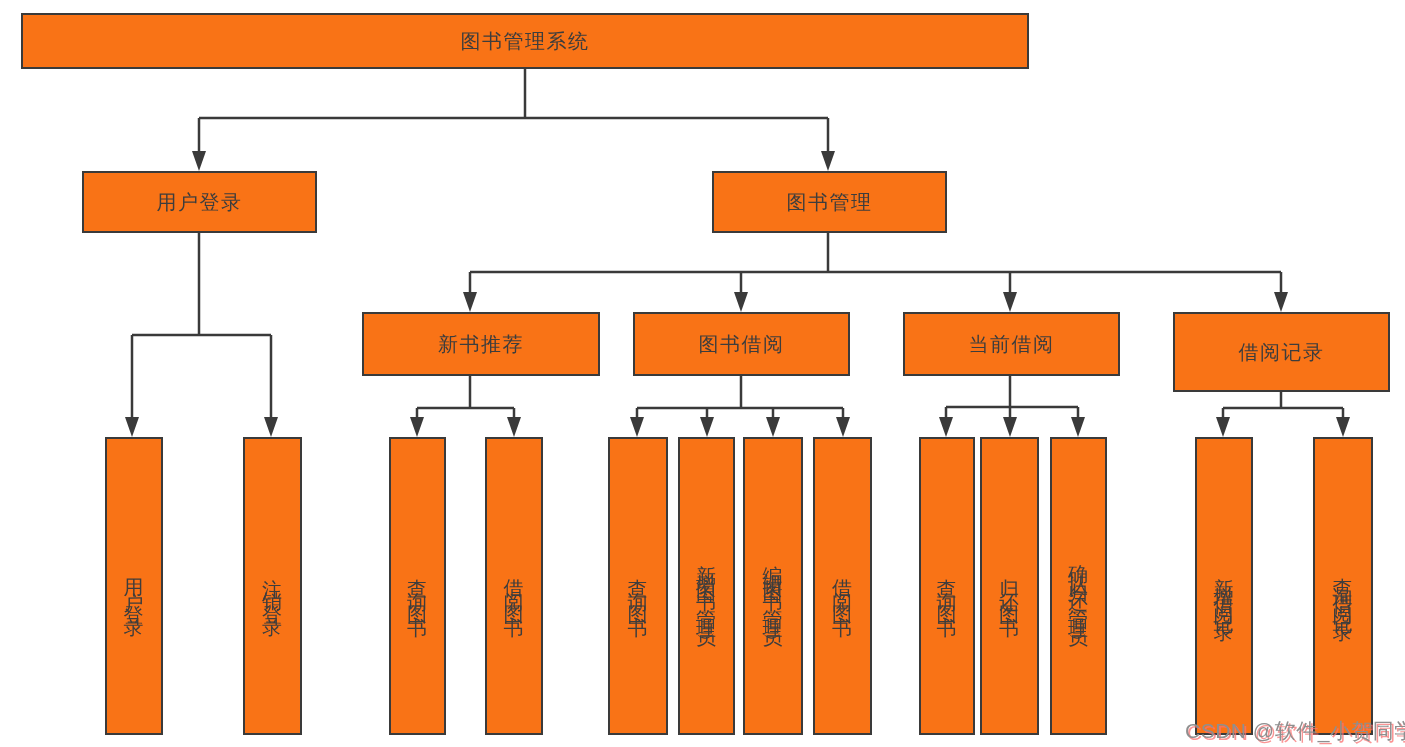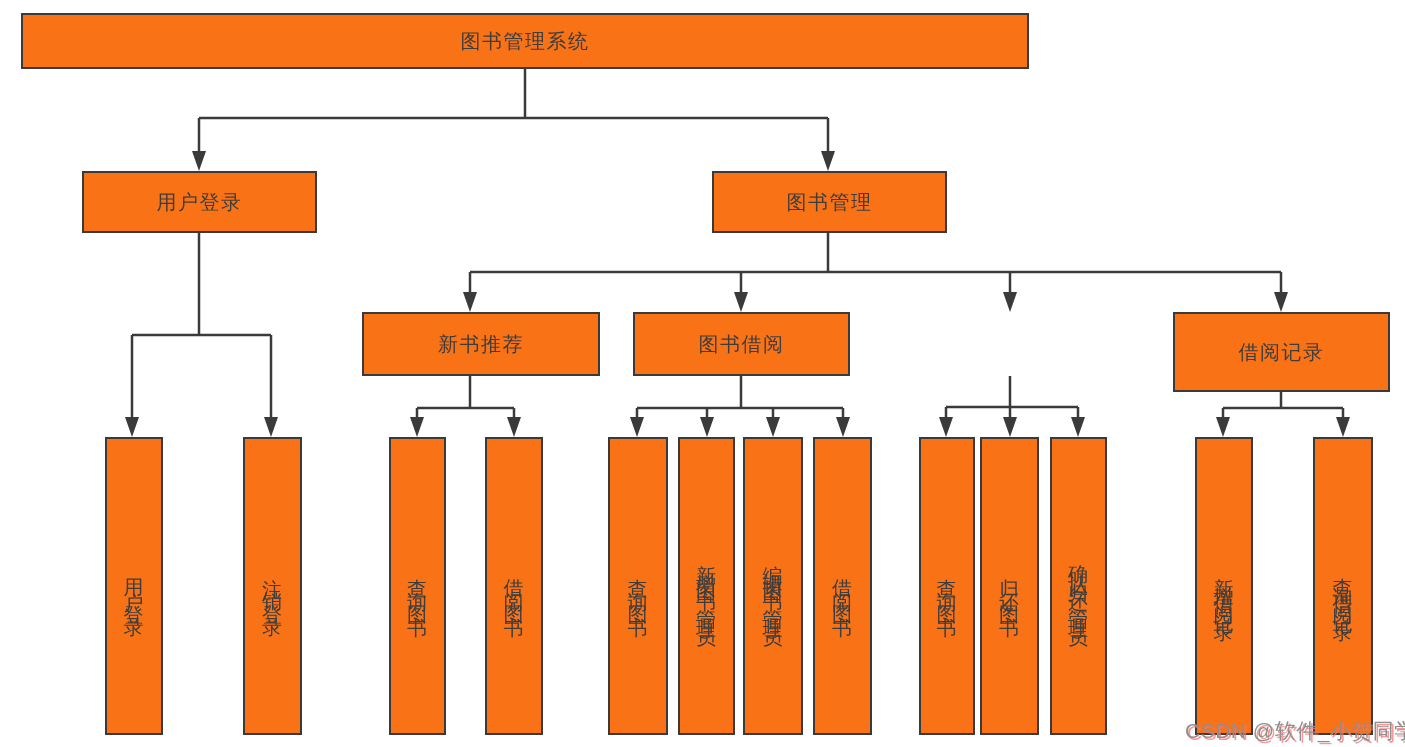--- a/index.html
+++ b/index.html
@@ -134,20 +134,21 @@
     </g>
   </svg>
 
   <div class="node" style="left:21px; top:13px; width:1008px; height:56px;">图书管理系统</div>
 
   <div class="node" style="left:82px; top:171px; width:235px; height:62px;">用户登录</div>
   <div class="node" style="left:712px; top:171px; width:235px; height:62px;">图书管理</div>
 
   <div class="node" style="left:362px; top:312px; width:238px; height:64px;">新书推荐</div>
   <div class="node" style="left:633px; top:312px; width:217px; height:64px;">图书借阅</div>
+  <div class="node" style="left:903px; top:312px; width:217px; height:64px;">当前借阅</div>
   <div class="node" style="left:1173px; top:312px; width:217px; height:80px;">借阅记录</div>
 
   <div class="node leaf" style="left:105px; top:437px; width:58px; height:298px;">用户登录</div>
   <div class="node leaf" style="left:243px; top:437px; width:59px; height:298px;">注销登录</div>
 
   <div class="node leaf" style="left:389px; top:437px; width:57px; height:298px;">查询图书</div>
   <div class="node leaf" style="left:485px; top:437px; width:58px; height:298px;">借阅图书</div>
 
   <div class="node leaf" style="left:608px; top:437px; width:60px; height:298px;">查询图书</div>
   <div class="node leaf long" style="left:678px; top:437px; width:57px; height:298px;">新增图书（管理员）</div>

